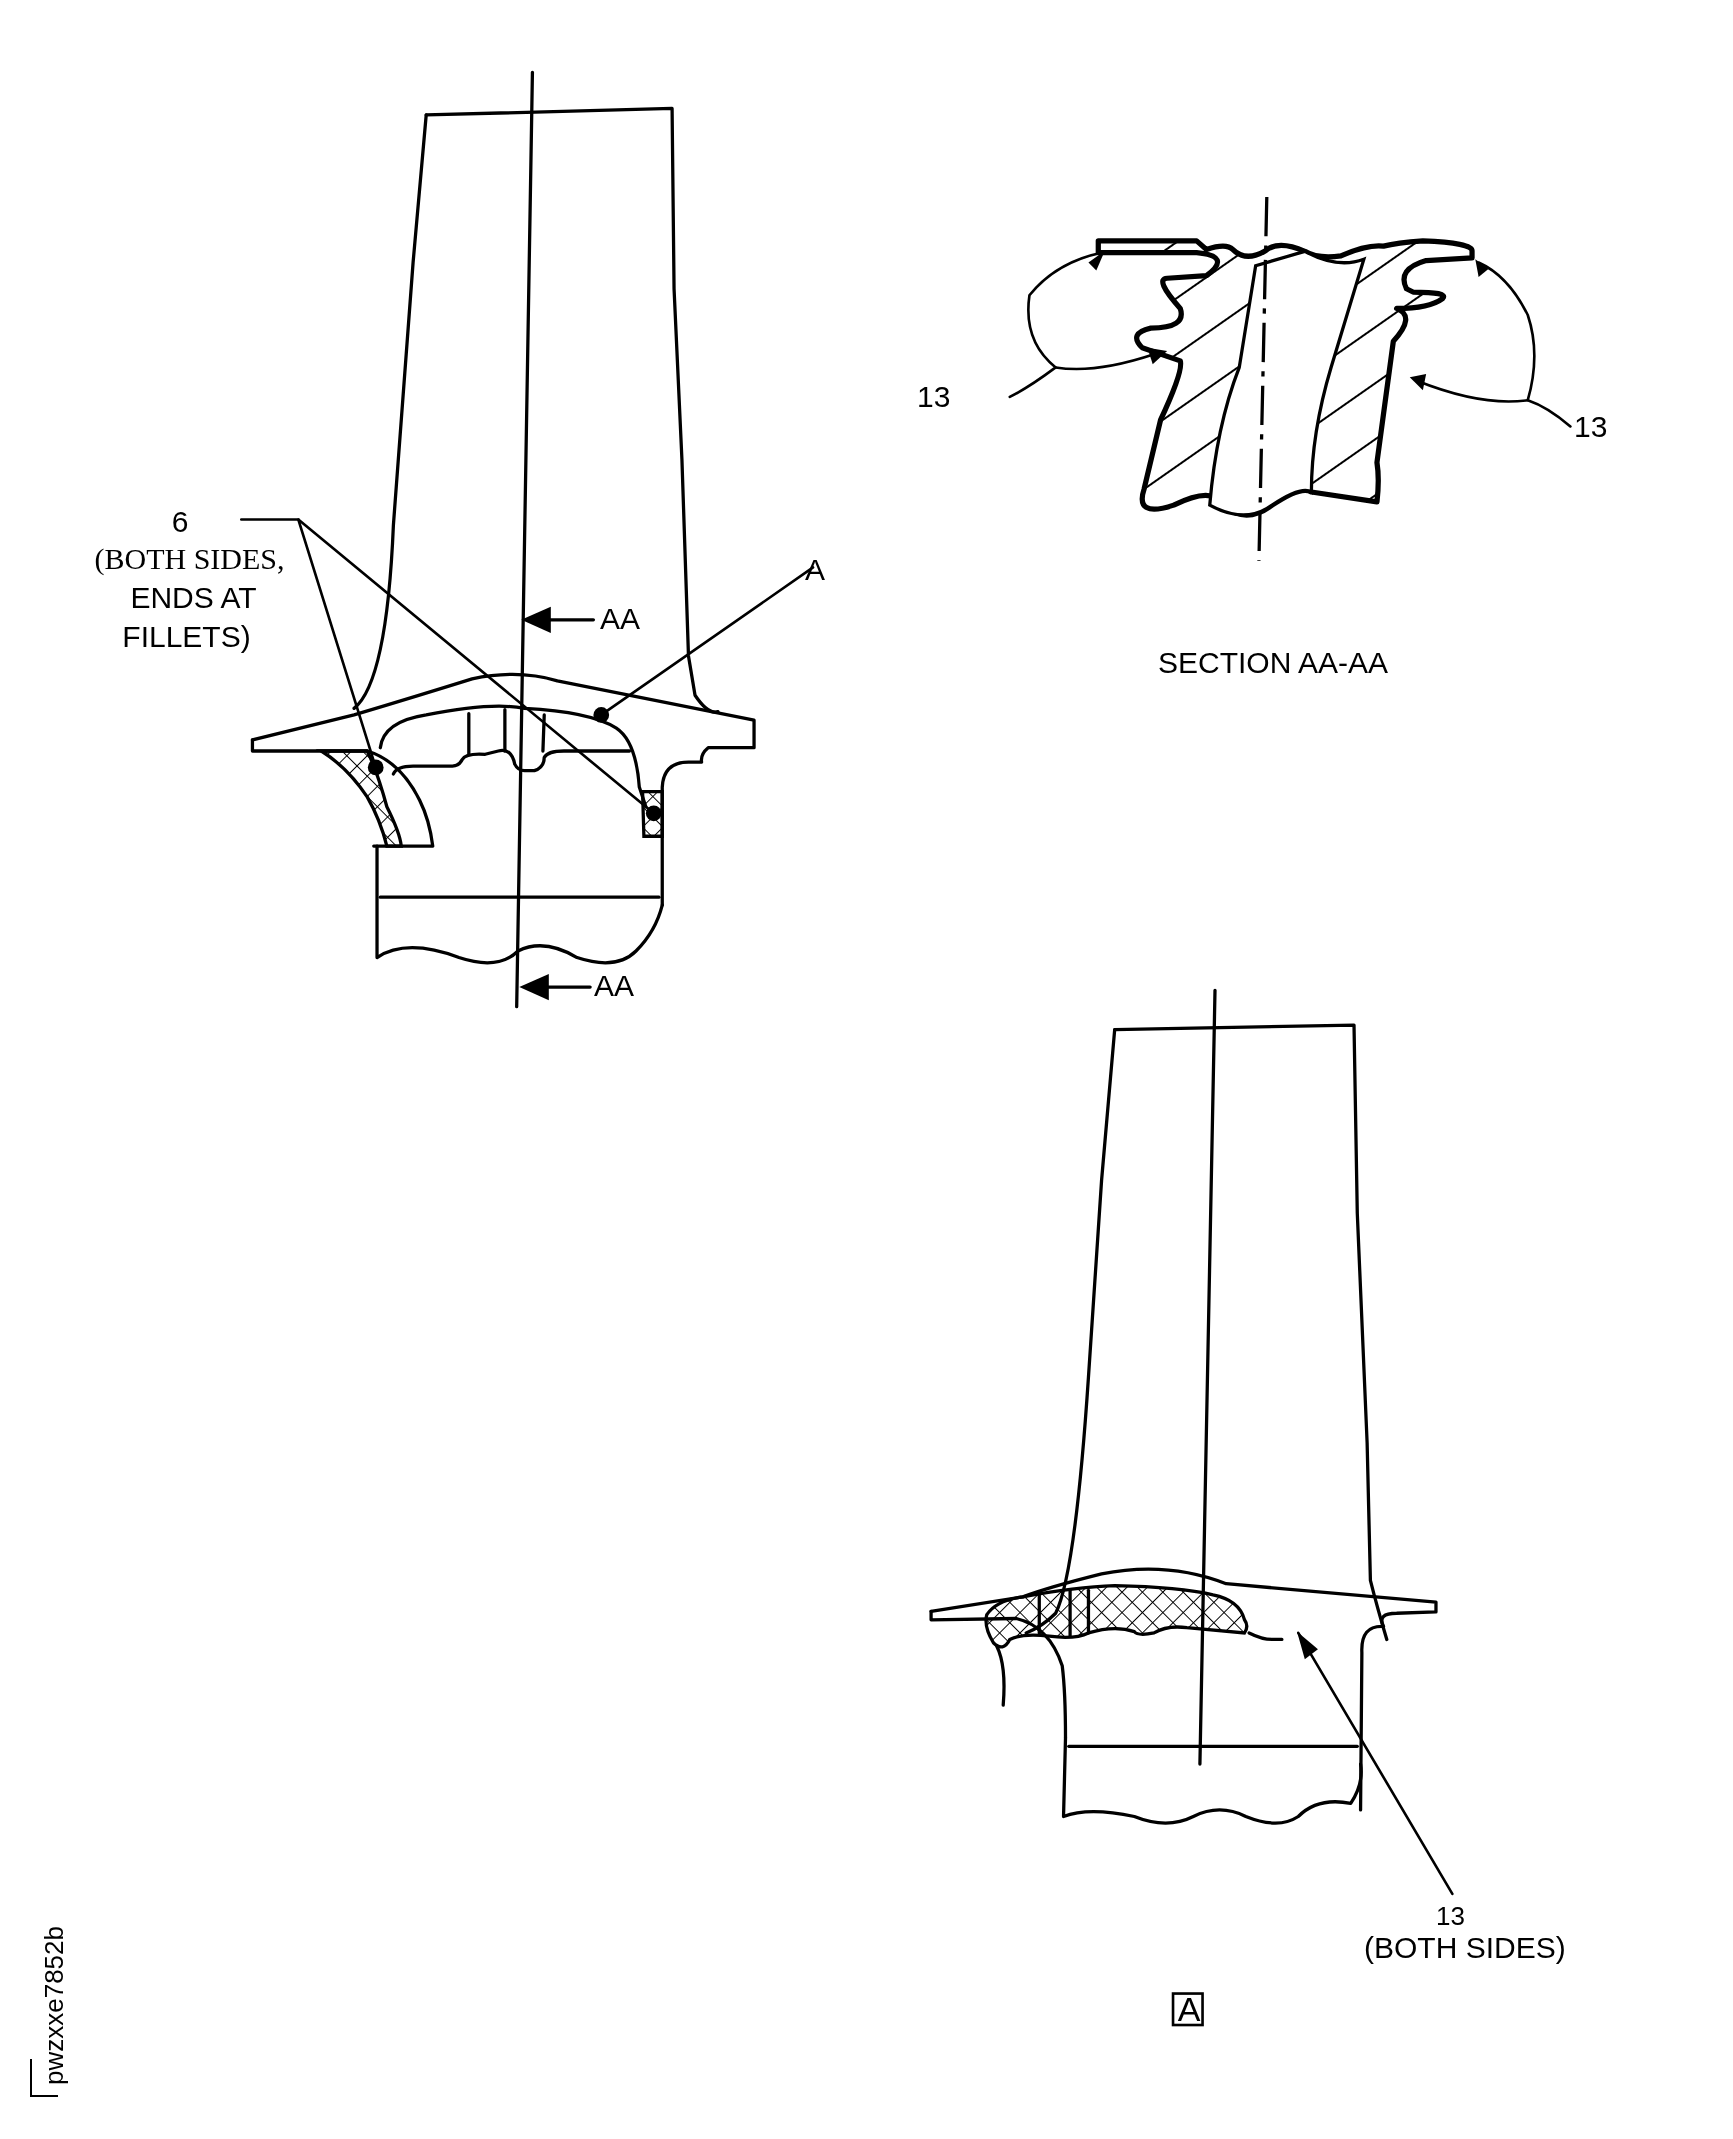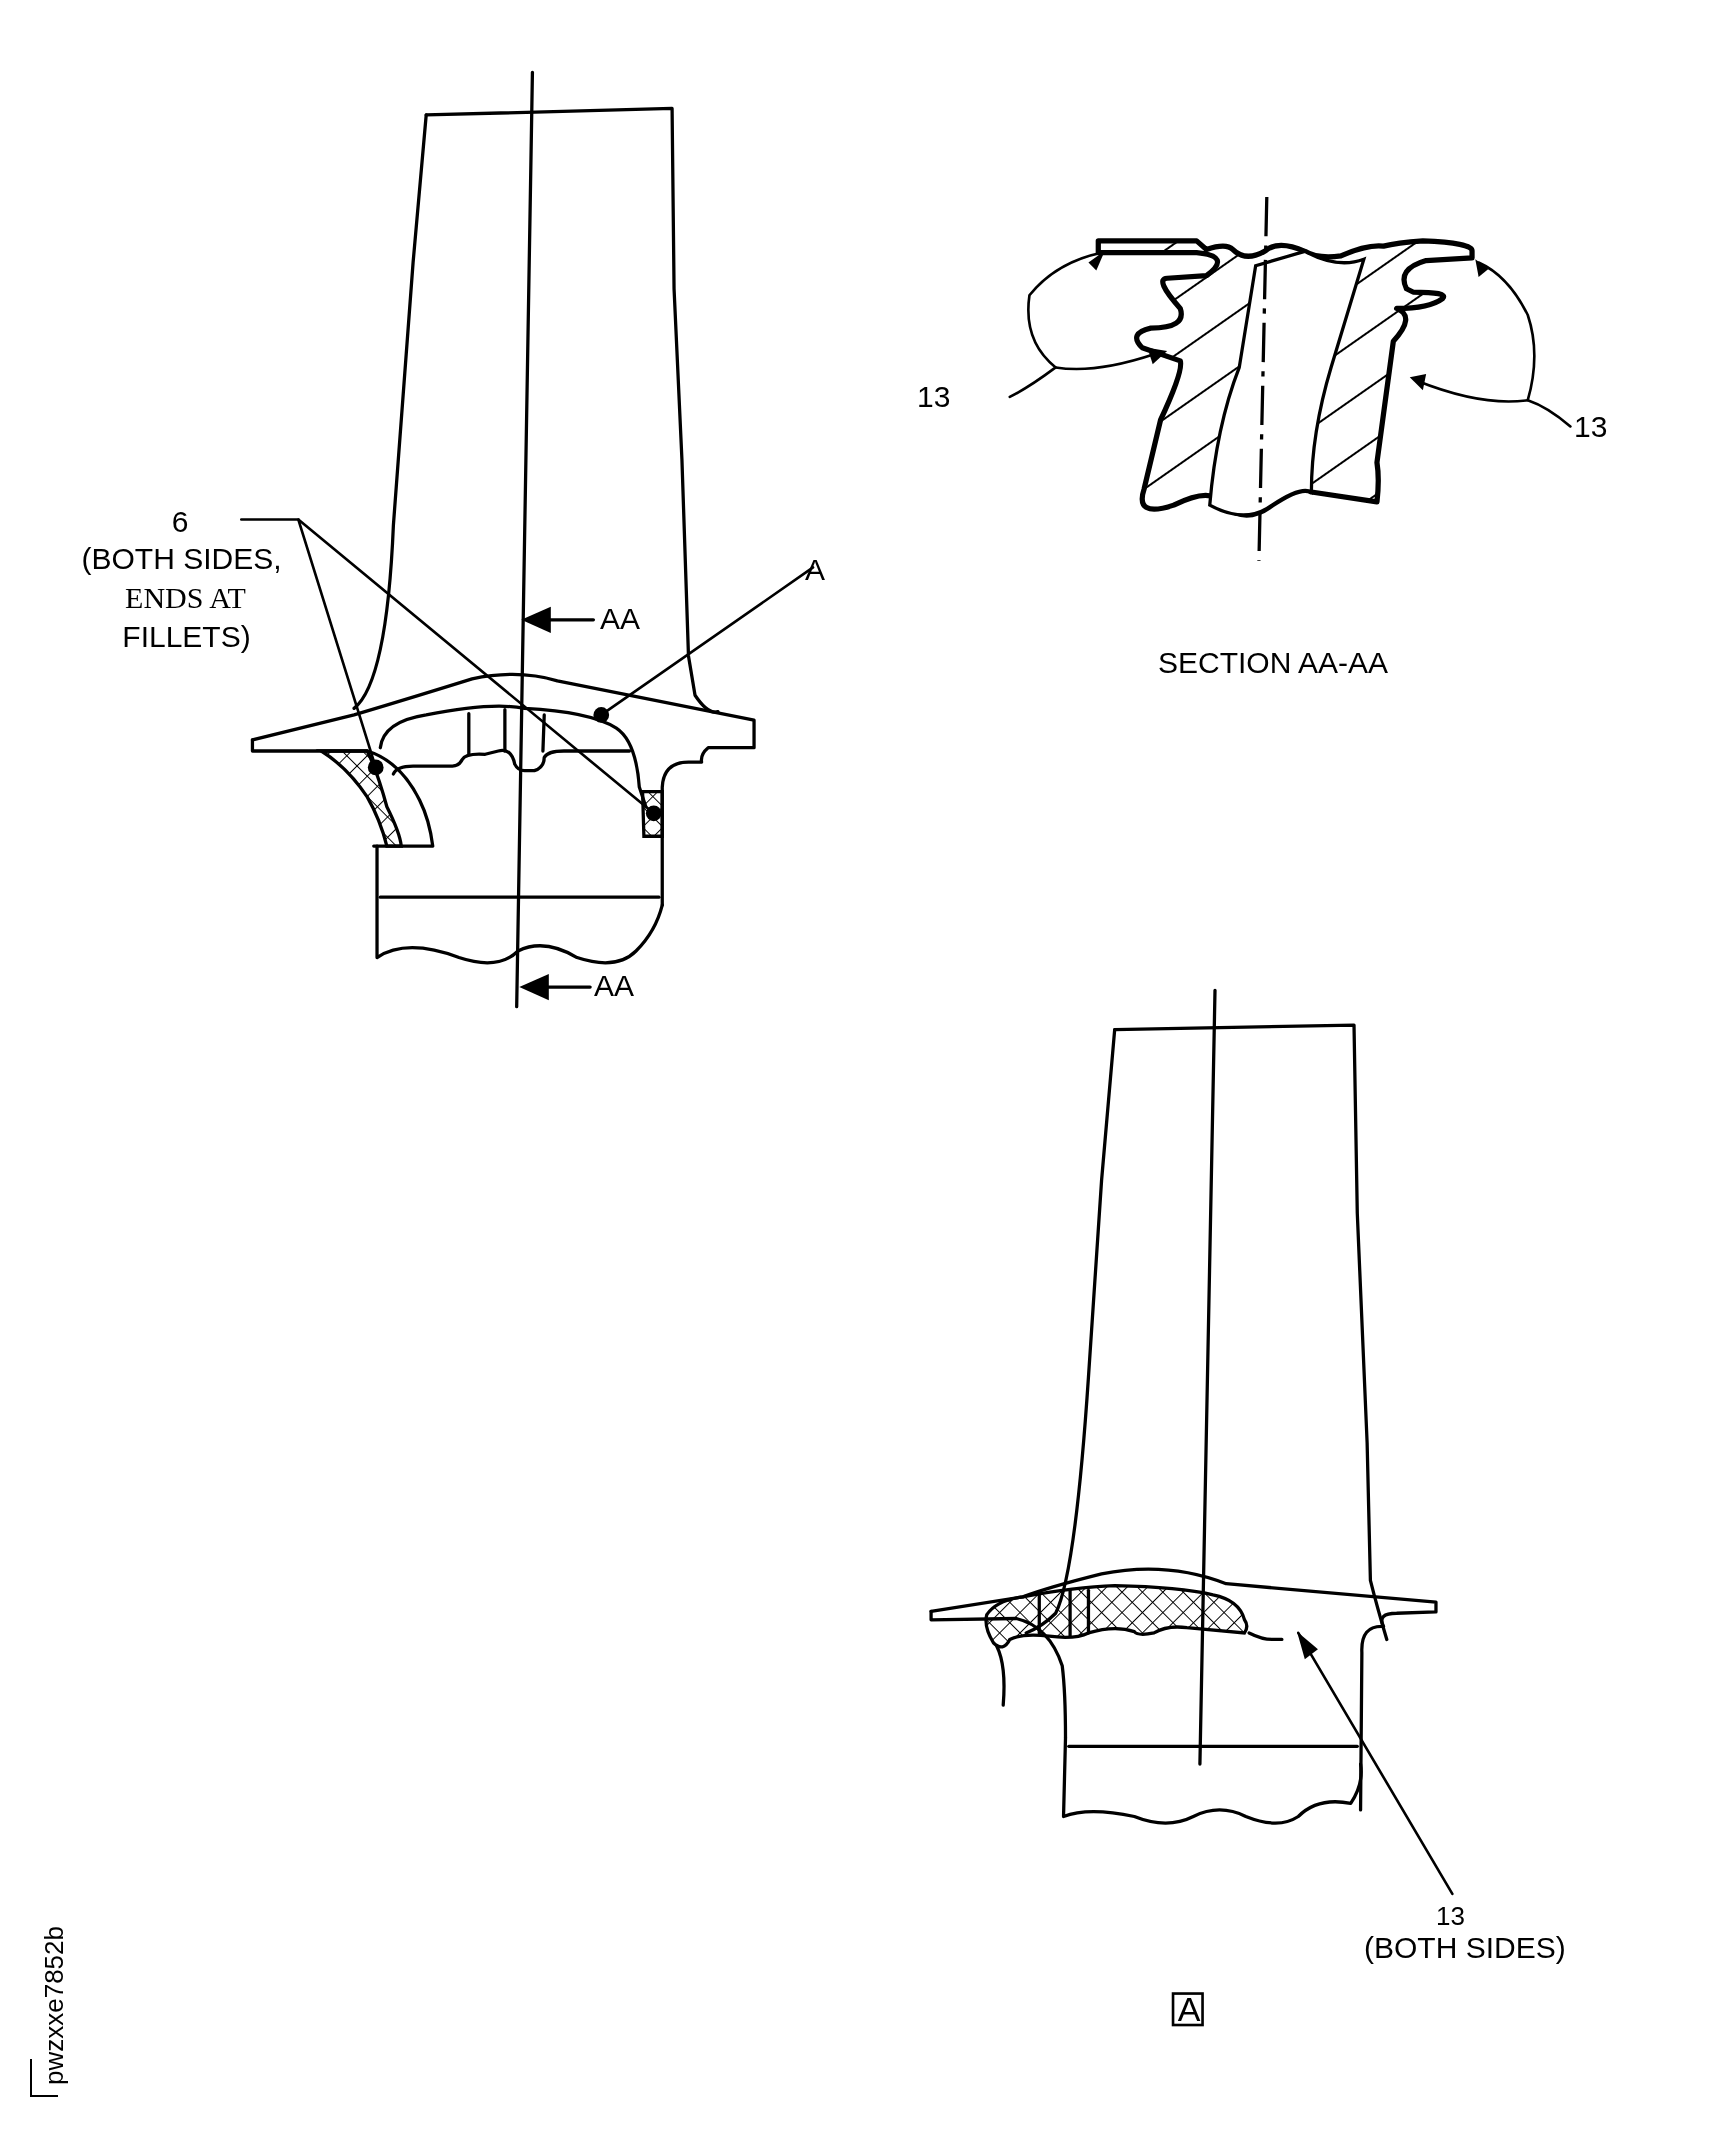--- a/index.html
+++ b/index.html
@@ -100,22 +100,22 @@
     <path class="ln" d="M1853 1510 L1830 2690"></path>
 
     <path class="thin" d="M1980 2490 L2215 2888"></path>
     <path d="M1978 2488 L2010 2515 L1990 2530 Z" fill="#000"></path>
   </g>
 
   <rect x="1789" y="3040" width="45" height="48" fill="none" stroke="#000" stroke-width="4"></rect>
 </svg>
 
 <div class="lbl" style="left:167px; top:505px; width:26px;">6</div>
-<div class="lbl" style="left:60px; top:542px; width:243px;">(BOTH SIDES,</div>
-<div class="lbl" style="left:64px; top:581px; width:243px;font-family:Liberation Serif, serif;">ENDS AT</div>
+<div class="lbl" style="left:68px; top:542px; width:243px;font-family:Liberation Serif, serif;">(BOTH SIDES,</div>
+<div class="lbl" style="left:72px; top:581px; width:243px;">ENDS AT</div>
 <div class="lbl" style="left:65px; top:620px; width:243px;">FILLETS)</div>
 <div class="lbl" style="left:805px; top:553px;">A</div>
 <div class="lbl" style="left:600px; top:602px;">AA</div>
 <div class="lbl" style="left:594px; top:969px;">AA</div>
 
 <div class="lbl" style="left:917px; top:380px;">13</div>
 <div class="lbl" style="left:1574px; top:410px;">13</div>
 <div class="lbl" style="left:1158px; top:646px;">SECTION AA-AA</div>
 
 <div class="lbl" style="left:1436px; top:1899px; font-size:26px;">13</div>

